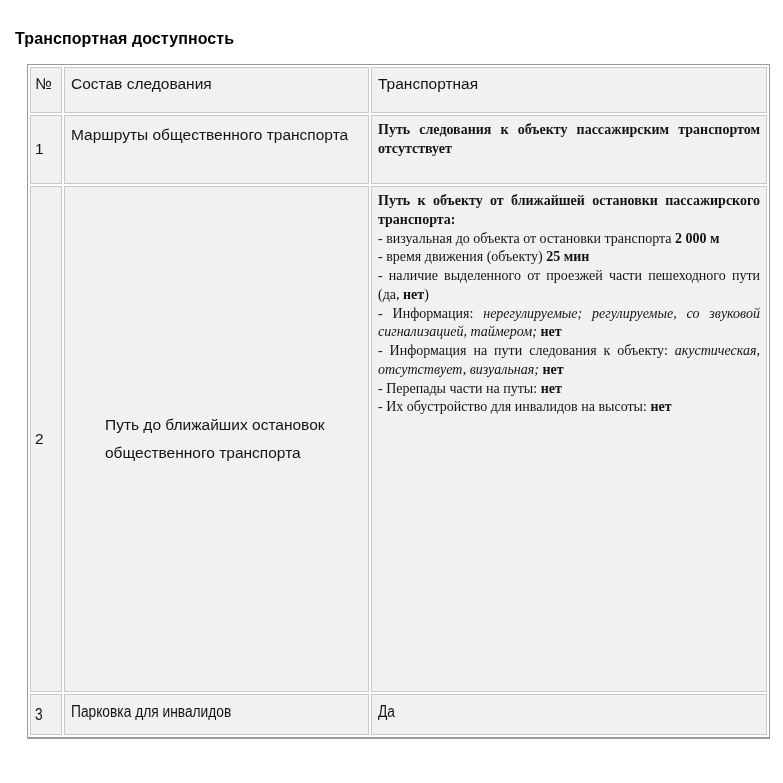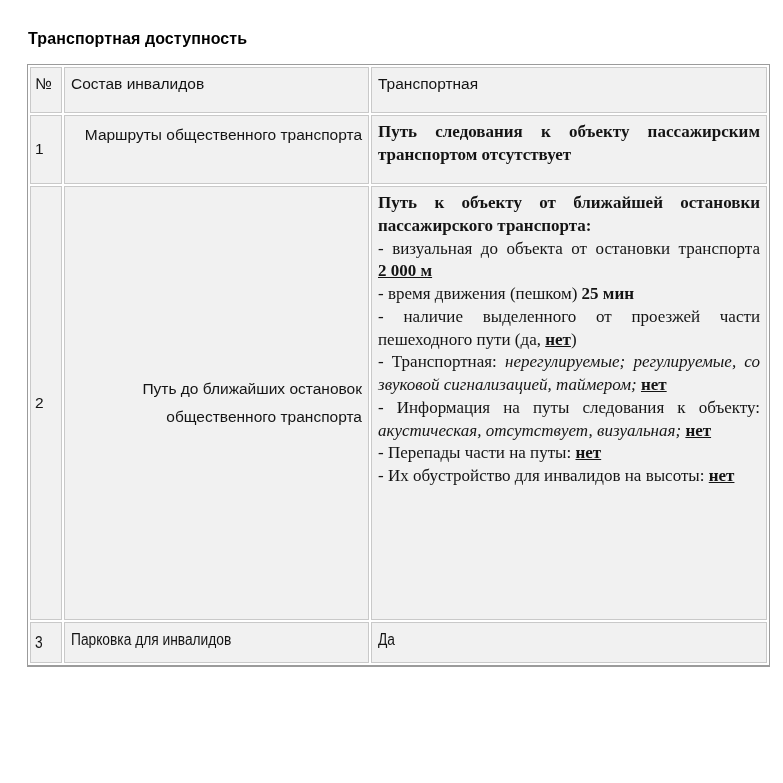--- a/index.html
+++ b/index.html
@@ -5,21 +5,21 @@
   html, body {
     margin: 0;
     padding: 0;
     background: #ffffff;
     width: 783px;
     height: 783px;
     font-family: "Liberation Sans", sans-serif;
     color: #141414;
   }
   .page-title {
-    margin: 30px 0 0 28px;
+    margin: 30px 0 0 15px;
     font-size: 16px;
     font-weight: bold;
     color: #000000;
     letter-spacing: 0.1px;
   }
   table.doc-table {
     border-collapse: separate;
     border-spacing: 2px;
     table-layout: fixed;
     width: 733px;
@@ -33,37 +33,37 @@
     border: 1px solid #c9c9c9;
     box-sizing: border-box;
     padding: 5px 6px;
     vertical-align: top;
     font-size: 15.5px;
     line-height: 1.45;
     overflow: hidden;
   }
   tr.header-row td { height: 46px; }
   tr.row-1 td { height: 69px; }
-  tr.row-2 td { height: 434px; }
+  tr.row-2 td { height: 506px; }
   tr.row-3 td { height: 41px; }
   td.num-cell { vertical-align: middle; padding-left: 4px; padding-right: 2px; }
-  td.info-cell { line-height: 1.8; text-align: right; }
+  td.info-cell { line-height: 1.8; }
   td.v-middle { vertical-align: middle; padding-left: 40px; }
   td.comment-serif {
     font-family: "Liberation Serif", serif;
-    font-size: 17px;
+    font-size: 14px;
     line-height: 1.34;
   }
   td.comment-serif p {
     margin: 0;
     text-align: justify;
   }
   .b { font-weight: bold; }
   .i { font-style: italic; }
-  .u { text-decoration: underline; }
+  .u { }
   .narrow {
     display: inline-block;
     transform: scaleX(0.86);
     transform-origin: 0 50%;
     white-space: nowrap;
     font-size: 16px;
   }
 </style>
 </head>
 <body>
@@ -72,42 +72,42 @@
 
 <table class="doc-table">
   <colgroup>
     <col style="width:32px">
     <col style="width:305px">
     <col style="width:396px">
   </colgroup>
   <tbody>
     <tr class="header-row">
       <td class="num-cell" style="vertical-align:top">№</td>
-      <td>Состав инвалидов</td>
+      <td>Состав следования</td>
       <td>Транспортная</td>
     </tr>
 
     <tr class="row-1">
       <td class="num-cell">1</td>
       <td class="info-cell">Маршруты общественного транспорта</td>
       <td class="comment-serif">
           <p><span class="b">Путь следования к объекту пассажирским транспортом отсутствует</span></p>
         </td>
     </tr>
 
     <tr class="row-2">
       <td class="num-cell">2</td>
       <td class="info-cell v-middle">Путь до ближайших остановок общественного  транспорта</td>
       <td class="comment-serif">
           <p><span class="b">Путь к объекту от ближайшей остановки пассажирского транспорта:</span></p>
           <p><span>- визуальная до объекта от остановки транспорта </span><span class="b u">2&nbsp;000&nbsp;м</span></p>
-          <p><span>- время движения (пешком) </span><span class="b">25&nbsp;мин</span></p>
+          <p><span>- время движения (объекту) </span><span class="b">25&nbsp;мин</span></p>
           <p><span>- наличие выделенного от проезжей части пешеходного пути (да, </span><span class="b u">нет</span><span>)</span></p>
-          <p><span>- Транспортная: </span><span class="i">нерегулируемые; регулируемые, со звуковой сигнализацией, таймером; </span><span class="b u">нет</span></p>
-          <p><span>- Информация на путы следования к объекту: </span><span class="i">акустическая, отсутствует, визуальная; </span><span class="b u">нет</span></p>
+          <p><span>- Информация: </span><span class="i">нерегулируемые; регулируемые, со звуковой сигнализацией, таймером; </span><span class="b u">нет</span></p>
+          <p><span>- Информация на пути следования к объекту: </span><span class="i">акустическая, отсутствует, визуальная; </span><span class="b u">нет</span></p>
           <p><span>- Перепады части на путы: </span><span class="b u">нет</span></p>
           <p><span>- Их обустройство для инвалидов на высоты: </span><span class="b u">нет</span></p>
         </td>
     </tr>
 
     <tr class="row-3">
       <td class="num-cell">
         <span class="narrow">3</span>
       </td>
       <td>

